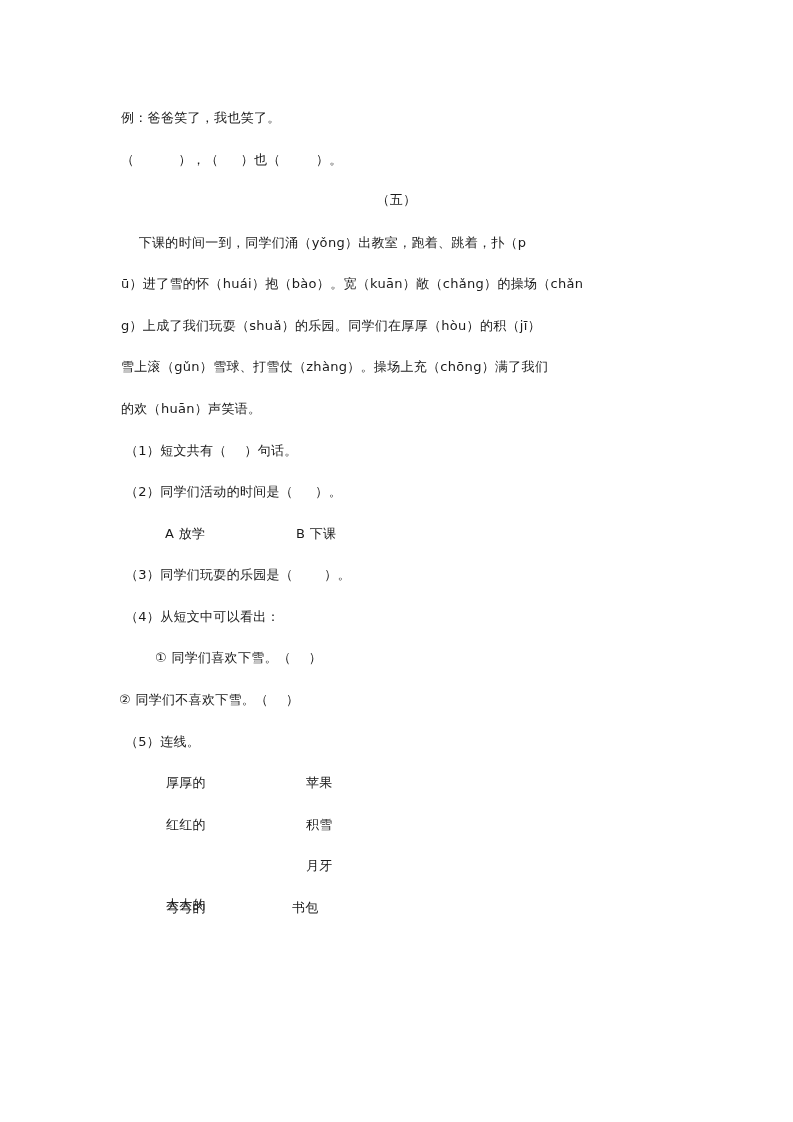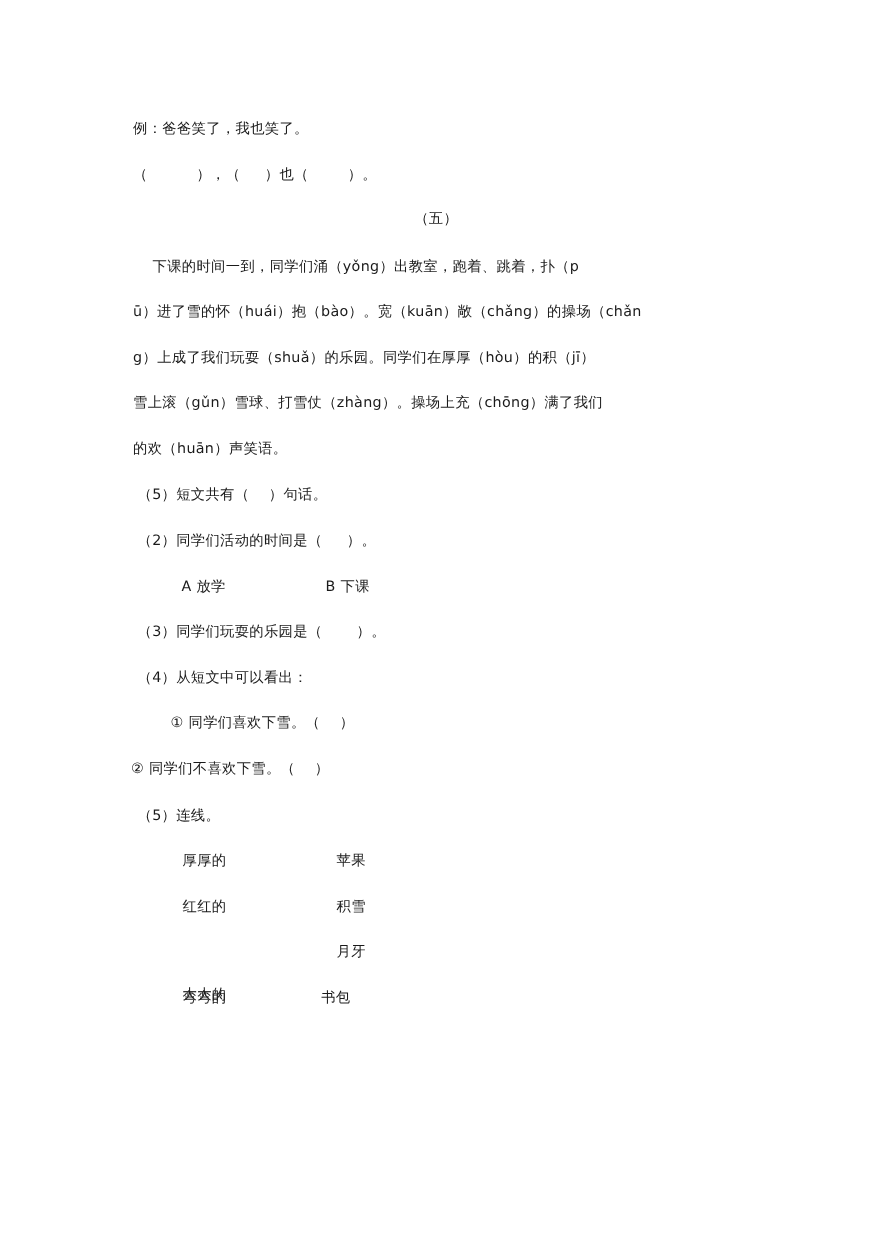--- a/index.html
+++ b/index.html
@@ -19,21 +19,21 @@
 
   <div>
     <div class="line" style="left:121px; top:232px;">    下课的时间一到，同学们涌（yǒng）出教室，跑着、跳着，扑（p</div>
     <div class="line" style="left:121px; top:273px;">ū）进了雪的怀（huái）抱（bào）。宽（kuān）敞（chǎng）的操场（chǎn</div>
     <div class="line" style="left:121px; top:315px;">g）上成了我们玩耍（shuǎ）的乐园。同学们在厚厚（hòu）的积（jī）</div>
     <div class="line" style="left:121px; top:356px;">雪上滚（gǔn）雪球、打雪仗（zhàng）。操场上充（chōng）满了我们</div>
     <div class="line" style="left:121px; top:398px;text-align:right;">的欢（huān）声笑语。</div>
   </div>
 
   <div>
-    <div class="line" style="left:125px; top:440px;">（5）短文共有（    ）句话。</div>
+    <div class="line" style="left:125px; top:440px;">（1）短文共有（    ）句话。</div>
     <div class="line" style="left:125px; top:481px;">（2）同学们活动的时间是（     ）。</div>
     <div class="line" style="left:165px; top:523px;">A 放学</div>
     <div class="line" style="left:296px; top:523px;">B 下课</div>
     <div class="line" style="left:125px; top:564px;">（3）同学们玩耍的乐园是（       ）。</div>
     <div class="line" style="left:125px; top:606px;">（4）从短文中可以看出：</div>
     <div class="line" style="left:155px; top:647px;">① 同学们喜欢下雪。（    ）</div>
     <div class="line" style="left:119px; top:689px;">② 同学们不喜欢下雪。（    ）</div>
     <div class="line" style="left:125px; top:731px;">（5）连线。</div>
   </div>
 

